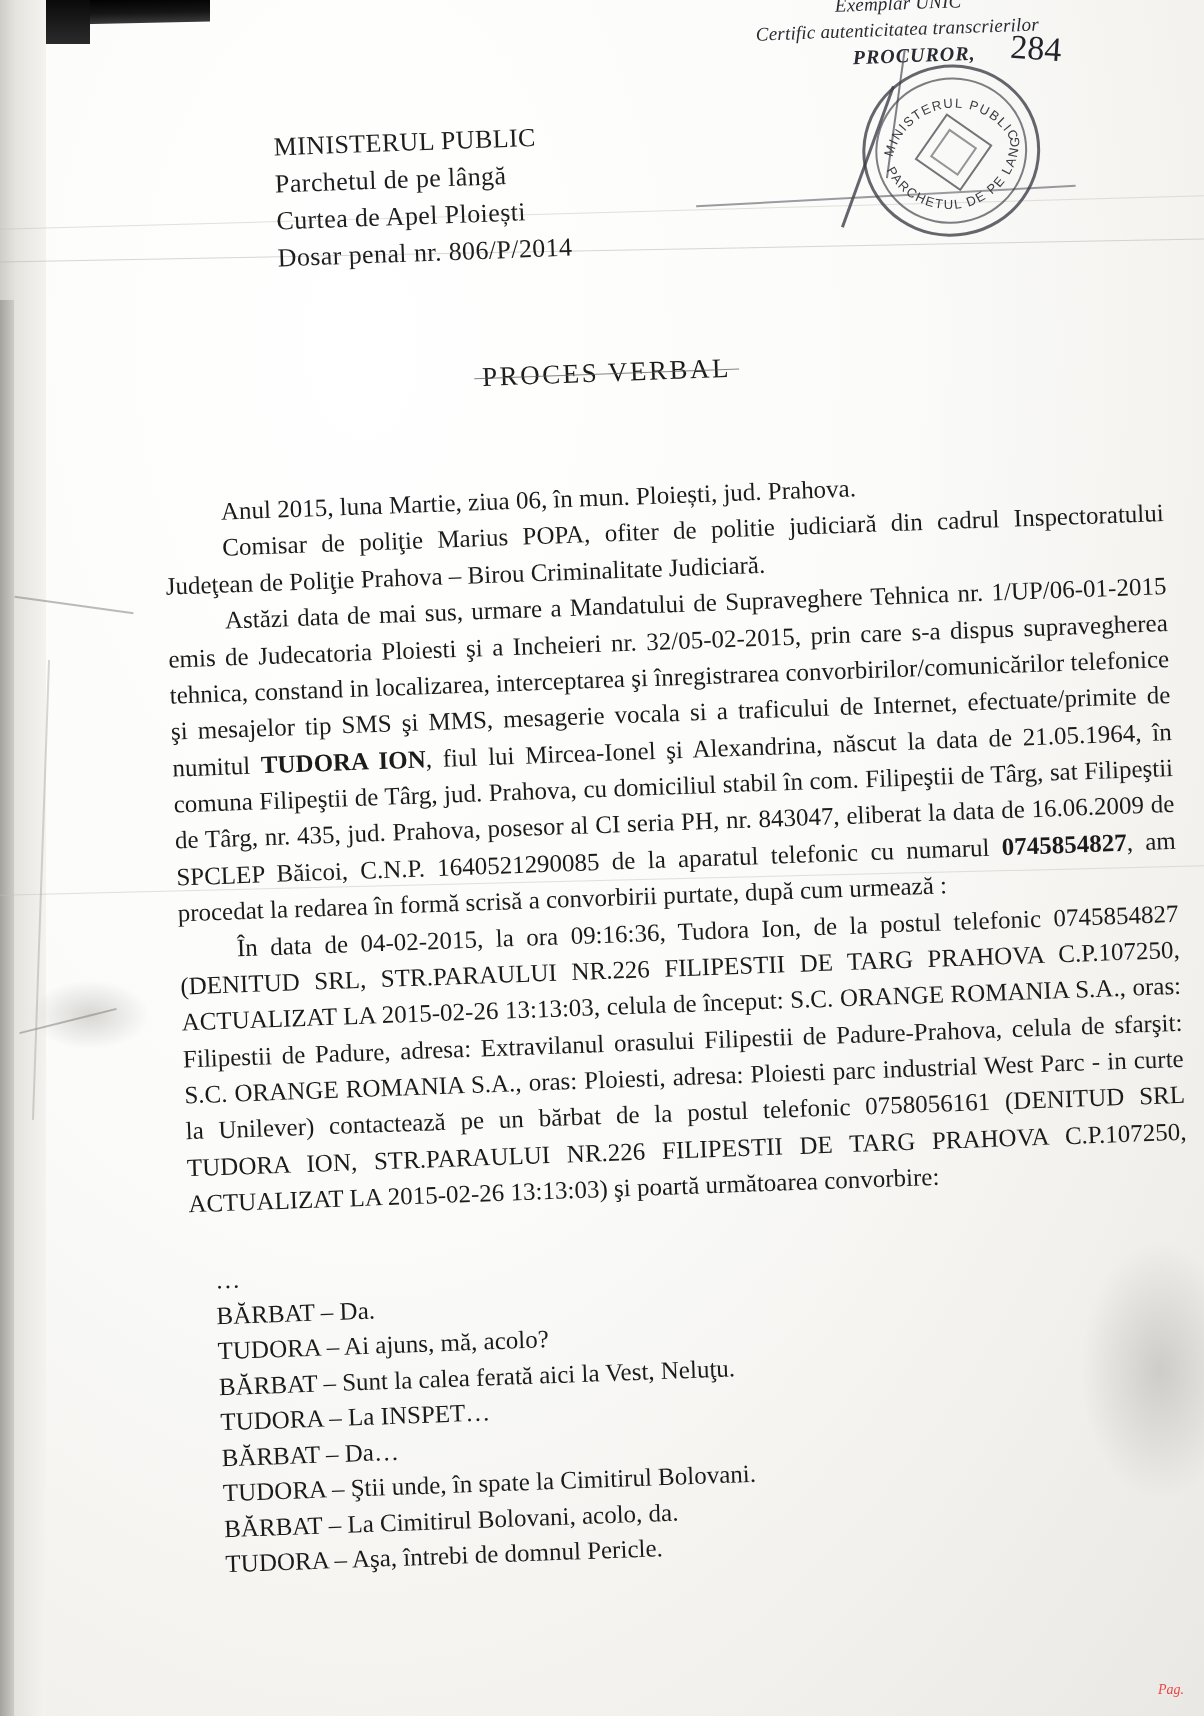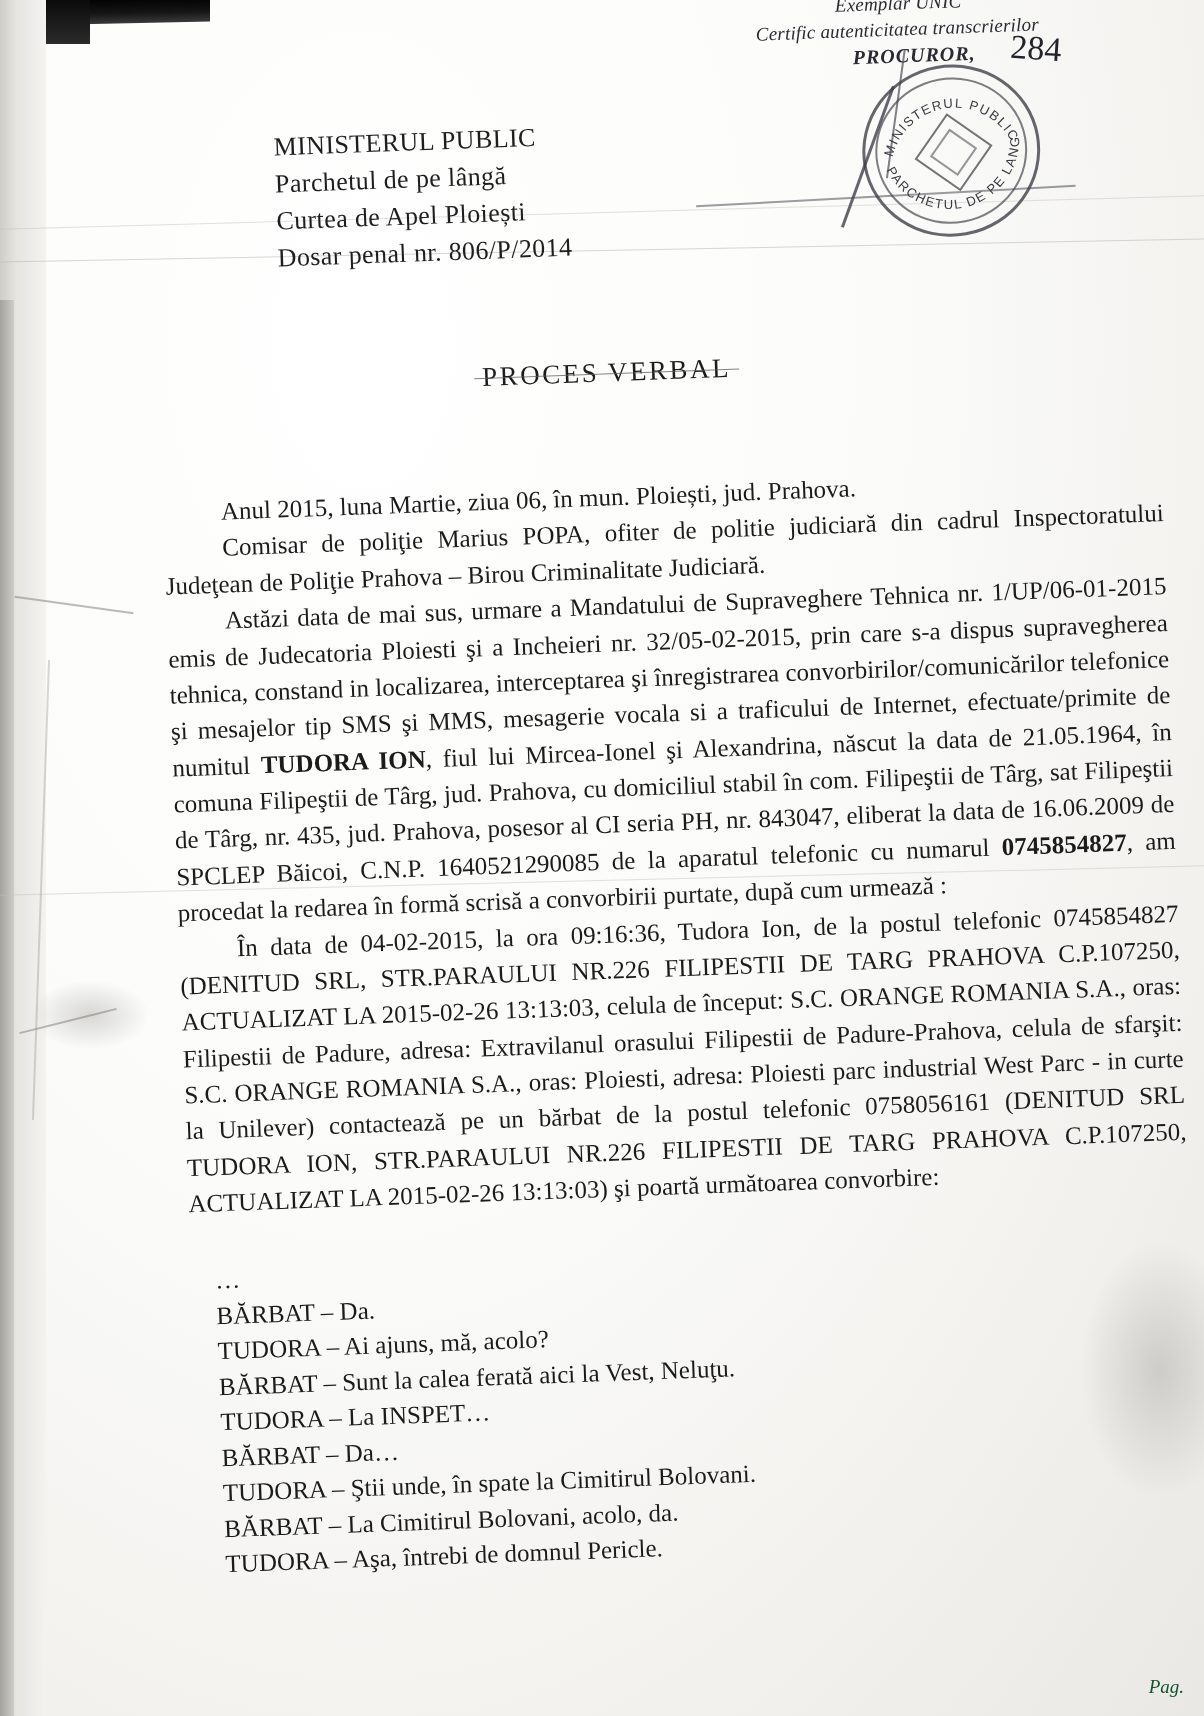--- a/index.html
+++ b/index.html
@@ -150,23 +150,23 @@
     line-height: 1.42;
     color: #1b1b1b;
   }
   .dialogue .ellipsis { letter-spacing: 2px; }
   .dialogue div { white-space: nowrap; }
 
   .page-foot {
     position: absolute;
     right: 20px;
     bottom: 18px;
-    font-size: 19px;
+    font-size: 14px;
     font-style: italic;
-    color: #14532d;
+    color: #ef4444;
   }
 
   
   .stamp {
     position: absolute;
     left: 888px;
     top: 78px;
     width: 178px;
     height: 172px;
     transform: rotate(-8deg);

